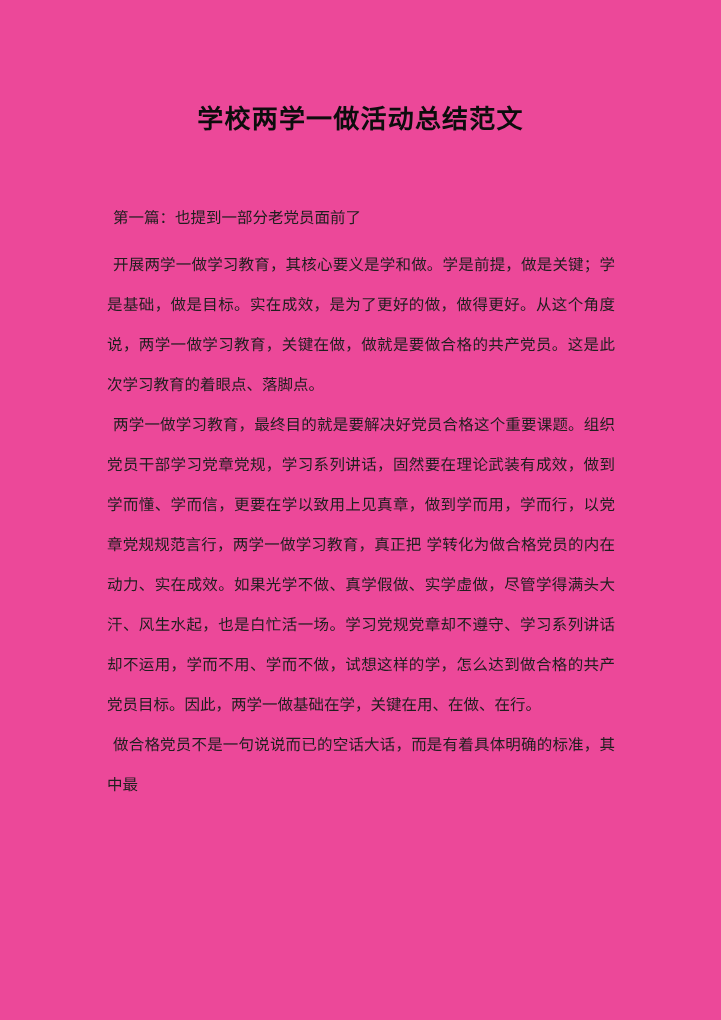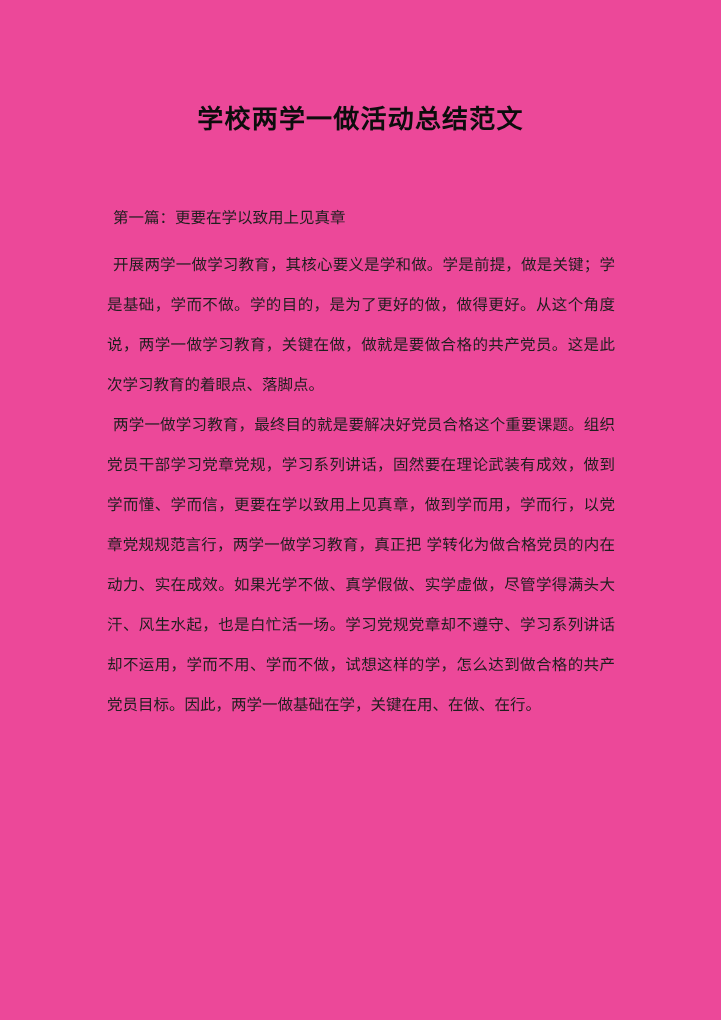--- a/index.html
+++ b/index.html
@@ -72,23 +72,24 @@
 </style>
 </head>
 <body>
 
 <div id="page">
 
   <h1 class="doc-title">学校两学一做活动总结范文</h1>
 
   <div class="doc-body">
 
-    <p class="lead-line">第一篇：更要在学以致用上见真章</p>
+    <p class="lead-line">第一篇：也提到一部分老党员面前了</p>
 
-    <p class="para indent">开展两学一做学习教育，其核心要义是学和做。学是前提，做是关键；学是基础，学而不做。学的目的，是为了更好的做，做得更好。从这个角度说，两学一做学习教育，关键在做，做就是要做合格的共产党员。这是此次学习教育的着眼点、落脚点。</p>
+    <p class="para indent">开展两学一做学习教育，其核心要义是学和做。学是前提，做是关键；学是基础，做是目标。实在成效，是为了更好的做，做得更好。从这个角度说，两学一做学习教育，关键在做，做就是要做合格的共产党员。这是此次学习教育的着眼点、落脚点。</p>
 
 
     <p class="para indent">两学一做学习教育，最终目的就是要解决好党员合格这个重要课题。组织党员干部学习党章党规，学习系列讲话，固然要在理论武装有成效，做到学而懂、学而信，更要在学以致用上见真章，做到学而用，学而行，以党章党规规范言行，两学一做学习教育，真正把 学转化为做合格党员的内在动力、实在成效。如果光学不做、真学假做、实学虚做，尽管学得满头大汗、风生水起，也是白忙活一场。学习党规党章却不遵守、学习系列讲话却不运用，学而不用、学而不做，试想这样的学，怎么达到做合格的共产党员目标。因此，两学一做基础在学，关键在用、在做、在行。</p>
 
+    <p class="para indent">做合格党员不是一句说说而已的空话大话，而是有着具体明确的标准，其中最</p>
 
   </div>
 
 </div>
 
 </body></html>

